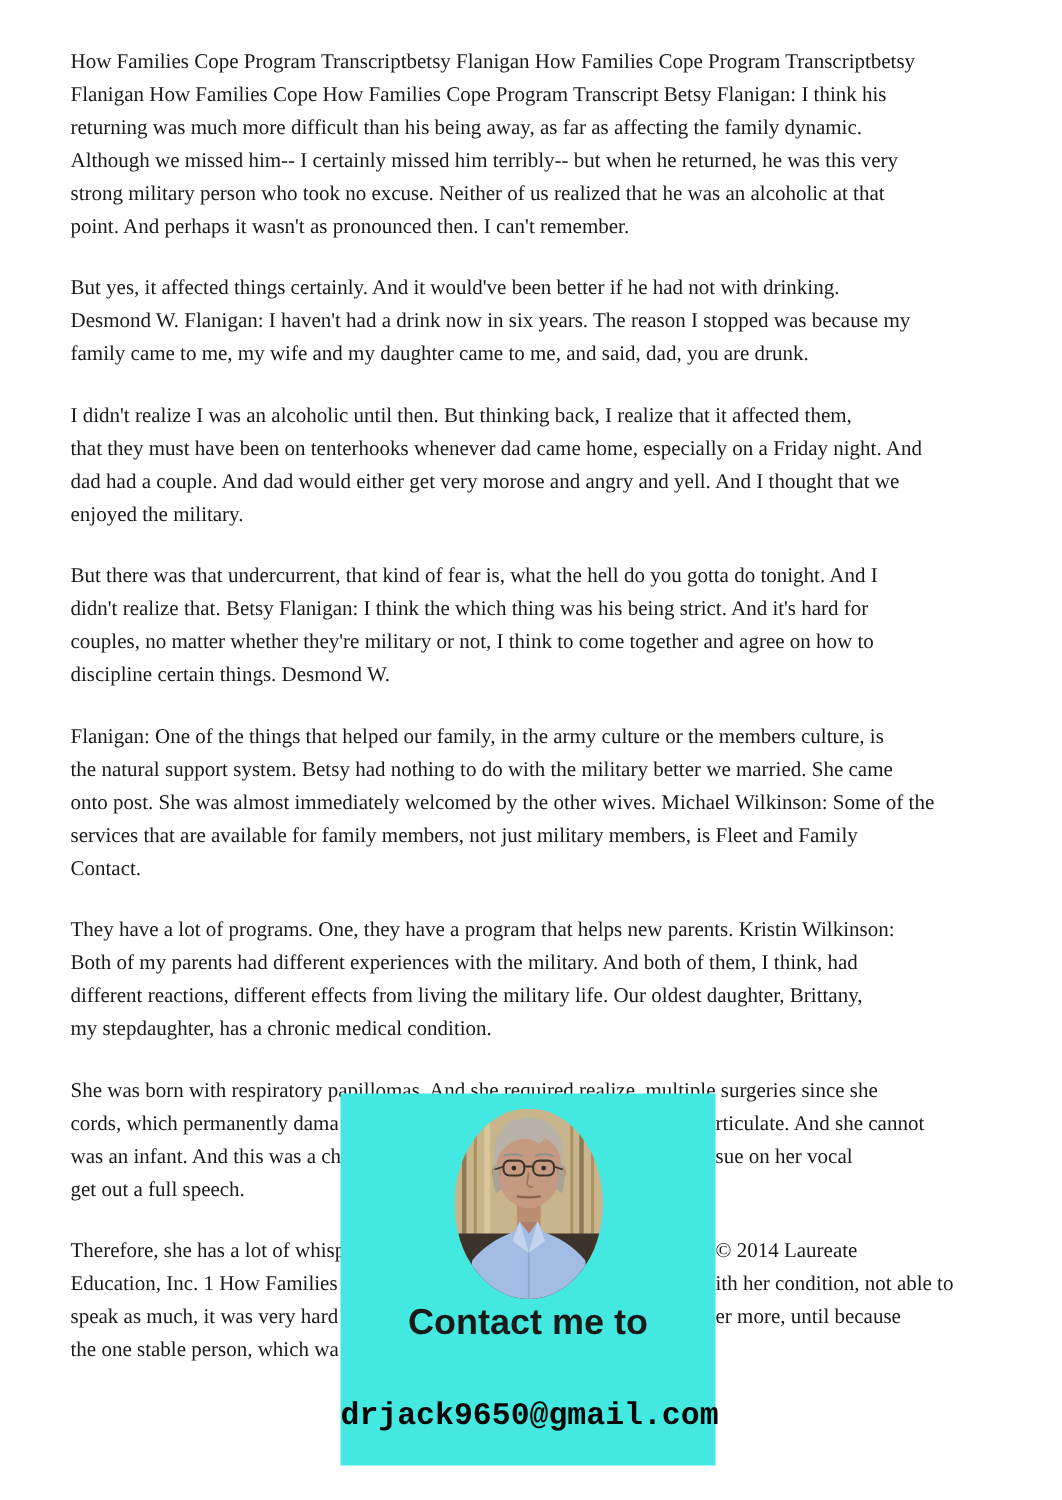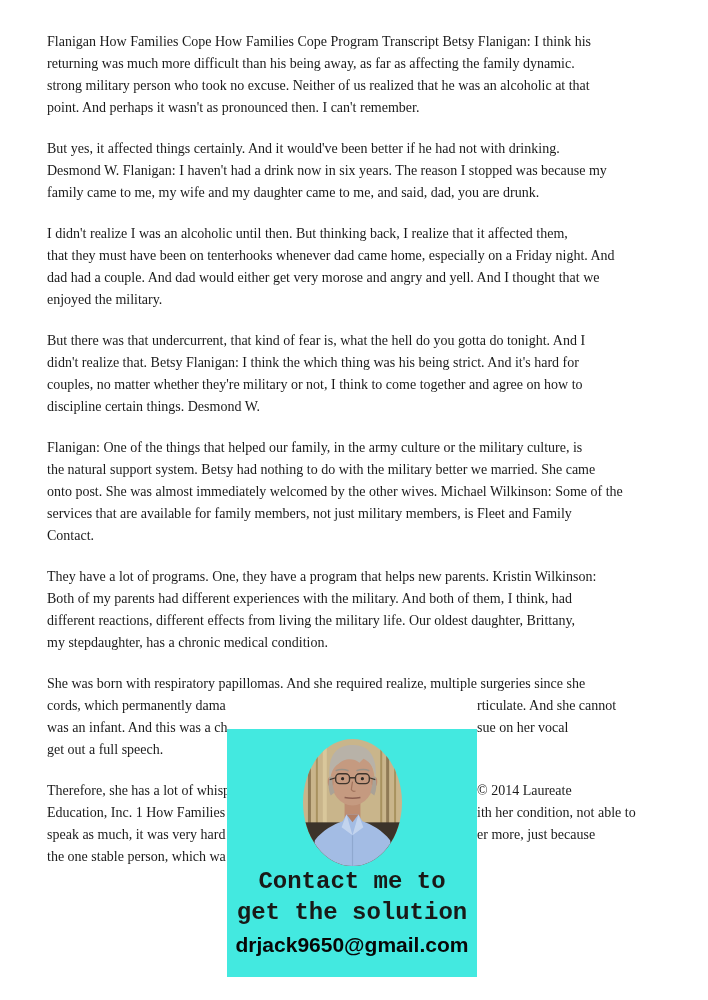--- a/index.html
+++ b/index.html
@@ -36,45 +36,47 @@
     left: 76px; top: 10px;
     width: 99px; height: 127px;
     border-radius: 50%;
     overflow: hidden;
   }
   .photo svg { display: block; width: 100%; height: 100%; }
   .contact-heading {
     position: absolute;
     top: 137px; left: 0; right: 0;
     text-align: center;
-    font-family: Liberation Mono, monospace;
+    font-family: Liberation Sans, sans-serif;
     font-weight: bold;
     font-size: 24px;
     line-height: 31px;
     color: #191917;
     letter-spacing: 0px;
   }
   .contact-email {
     position: absolute;
     top: 204px; left: 0; right: 0;
     text-align: center;
-    font-family: Liberation Sans, sans-serif;
+    font-family: Liberation Mono, monospace;
     font-weight: bold;
     font-size: 21px;
     color: #070707;
   }
 </style>
 </head>
 <body>
 
 <div class="doc" style="color: rgb(26, 26, 26);">
   <div id="paragraphs">
       <div class="para">
+        <div class="line">How Families Cope Program Transcriptbetsy Flanigan How Families Cope Program Transcriptbetsy</div>
         <div class="line">Flanigan How Families Cope How Families Cope Program Transcript Betsy Flanigan: I think his</div>
         <div class="line">returning was much more difficult than his being away, as far as affecting the family dynamic.</div>
+        <div class="line">Although we missed him-- I certainly missed him terribly-- but when he returned, he was this very</div>
         <div class="line">strong military person who took no excuse. Neither of us realized that he was an alcoholic at that</div>
         <div class="line">point. And perhaps it wasn't as pronounced then. I can't remember.</div>
       </div>
       <div class="para">
         <div class="line">But yes, it affected things certainly. And it would've been better if he had not with drinking.</div>
         <div class="line">Desmond W. Flanigan: I haven't had a drink now in six years. The reason I stopped was because my</div>
         <div class="line">family came to me, my wife and my daughter came to me, and said, dad, you are drunk.</div>
       </div>
       <div class="para">
         <div class="line">I didn't realize I was an alcoholic until then. But thinking back, I realize that it affected them,</div>
@@ -82,42 +84,42 @@
         <div class="line">dad had a couple. And dad would either get very morose and angry and yell. And I thought that we</div>
         <div class="line">enjoyed the military.</div>
       </div>
       <div class="para">
         <div class="line">But there was that undercurrent, that kind of fear is, what the hell do you gotta do tonight. And I</div>
         <div class="line">didn't realize that. Betsy Flanigan: I think the which thing was his being strict. And it's hard for</div>
         <div class="line">couples, no matter whether they're military or not, I think to come together and agree on how to</div>
         <div class="line">discipline certain things. Desmond W.</div>
       </div>
       <div class="para">
-        <div class="line">Flanigan: One of the things that helped our family, in the army culture or the military culture, is</div>
+        <div class="line">Flanigan: One of the things that helped our family, in the army culture or the members culture, is</div>
         <div class="line">the natural support system. Betsy had nothing to do with the military better we married. She came</div>
         <div class="line">onto post. She was almost immediately welcomed by the other wives. Michael Wilkinson: Some of the</div>
         <div class="line">services that are available for family members, not just military members, is Fleet and Family</div>
         <div class="line">Contact.</div>
       </div>
       <div class="para">
         <div class="line">They have a lot of programs. One, they have a program that helps new parents. Kristin Wilkinson:</div>
         <div class="line">Both of my parents had different experiences with the military. And both of them, I think, had</div>
         <div class="line">different reactions, different effects from living the military life. Our oldest daughter, Brittany,</div>
         <div class="line">my stepdaughter, has a chronic medical condition.</div>
       </div>
       <div class="para">
         <div class="line">She was born with respiratory papillomas. And she required realize, multiple surgeries since she</div>
         <div class="line"><span class="frag-left">cords, which permanently dama</span><span class="frag-right">rticulate. And she cannot</span></div>
         <div class="line"><span class="frag-left">was an infant. And this was a ch</span><span class="frag-right">sue on her vocal</span></div>
         <div class="line">get out a full speech.</div>
       </div>
       <div class="para">
         <div class="line"><span class="frag-left">Therefore, she has a lot of whisp</span><span class="frag-right">© 2014 Laureate</span></div>
         <div class="line"><span class="frag-left">Education, Inc. 1 How Families</span><span class="frag-right">ith her condition, not able to</span></div>
-        <div class="line"><span class="frag-left">speak as much, it was very hard</span><span class="frag-right">er more, just because</span></div>
+        <div class="line"><span class="frag-left">speak as much, it was very hard</span><span class="frag-right">er more, until because</span></div>
         <div class="line"><span class="frag-left">the one stable person, which wa</span><span class="frag-right"></span></div>
       </div>
     </div>
 </div>
 
 <div class="overlay" id="overlay-box" style="background: rgb(67, 233, 224);">
   <div class="photo">
     <svg viewBox="0 0 100 128" preserveAspectRatio="none">
 
       <rect x="0" y="0" width="100" height="128" fill="#c9b58b"></rect>
@@ -158,16 +160,15 @@
 
       <path d="M8 128 L12 102 C20 92 31 86 40 83 L44 76 H56 L60 83 C69 86 80 92 88 102 L92 128 Z" fill="#a3bce4"></path>
       <path d="M44 76 L39 89 L50 97 Z" fill="#c3d4ee"></path>
       <path d="M56 76 L61 89 L50 97 Z" fill="#c3d4ee"></path>
       <path d="M50 97 V128" stroke="#8fa8cf" stroke-width="1.2"></path>
       <path d="M44 76 L50 84 L56 76" fill="#b07f66"></path>
     </svg>
   </div>
   <div class="contact-heading" style="color: rgb(25, 25, 23);">
     <div>Contact me to</div>
-    <div>get the solution</div>
   </div>
   <div class="contact-email" style="color: rgb(7, 7, 7);">drjack9650@gmail.com</div>
 </div>
 
 </body></html>

